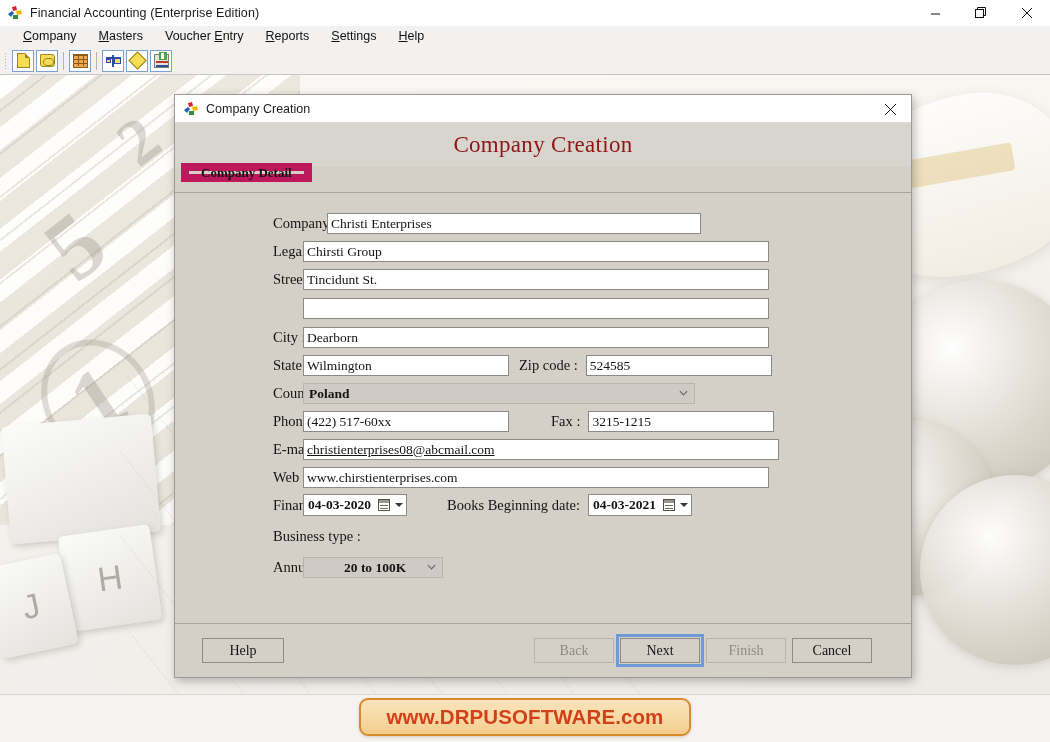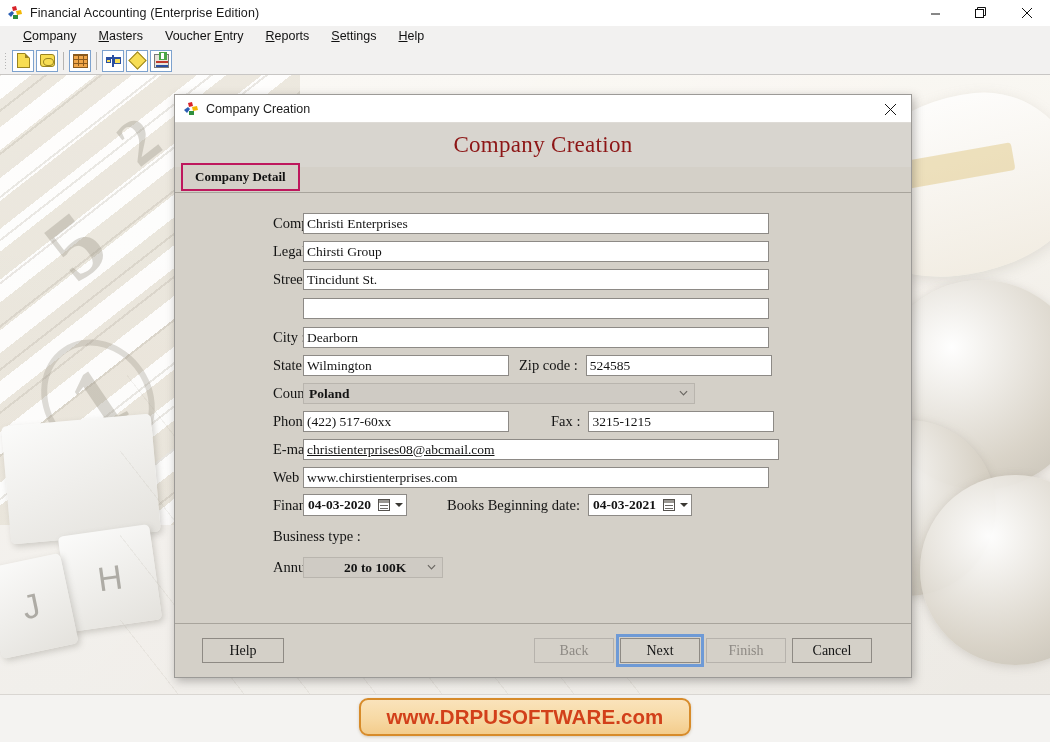--- a/index.html
+++ b/index.html
@@ -195,23 +195,23 @@
     font-size: 23px; color: #8d1616; letter-spacing: .3px;
   }
 
   .tabstrip {
     height: 26px; background: #d4d0c8;
     border-bottom: 1px solid #a8a49c;
     position: relative;
   }
   .tab-active {
     position: absolute; left: 6px; top: -4px;
-    height: 28px; padding: 0 12px;
+    height: 19px; padding: 0 12px;
     background: #d4d0c8;
-    border: 2px solid #be185d;
+    border: 8px solid #be185d;
     display: flex; align-items: center;
     font-family: "Liberation Serif", serif;
     font-weight: 700; font-size: 13px; color: #111;
     box-shadow: inset 0 0 0 1px #d4d0c8;
   }
 
   .dlg-body {
     position: absolute; left: 0; top: 98px; right: 0; bottom: 54px;
     background: #d4d0c8;
   }
@@ -423,21 +423,21 @@
 
     <div class="tabstrip">
       <div class="tab-active">Company Detail</div>
     </div>
 
     <div class="dlg-body">
       <div class="form">
 
         <div class="row">
           <div class="lbl">Company name :</div>
-          <div class="txt" style="width:466px;">Christi Enterprises</div>
+          <div class="txt" style="width:374px;margin-left:24px;">Christi Enterprises</div>
         </div>
 
         <div class="row">
           <div class="lbl">Legal name :</div>
           <div class="txt" style="width:466px;">Chirsti Group</div>
         </div>
 
         <div class="row">
           <div class="lbl">Street :</div>
           <div class="txt" style="width:466px;">Tincidunt St.</div>

